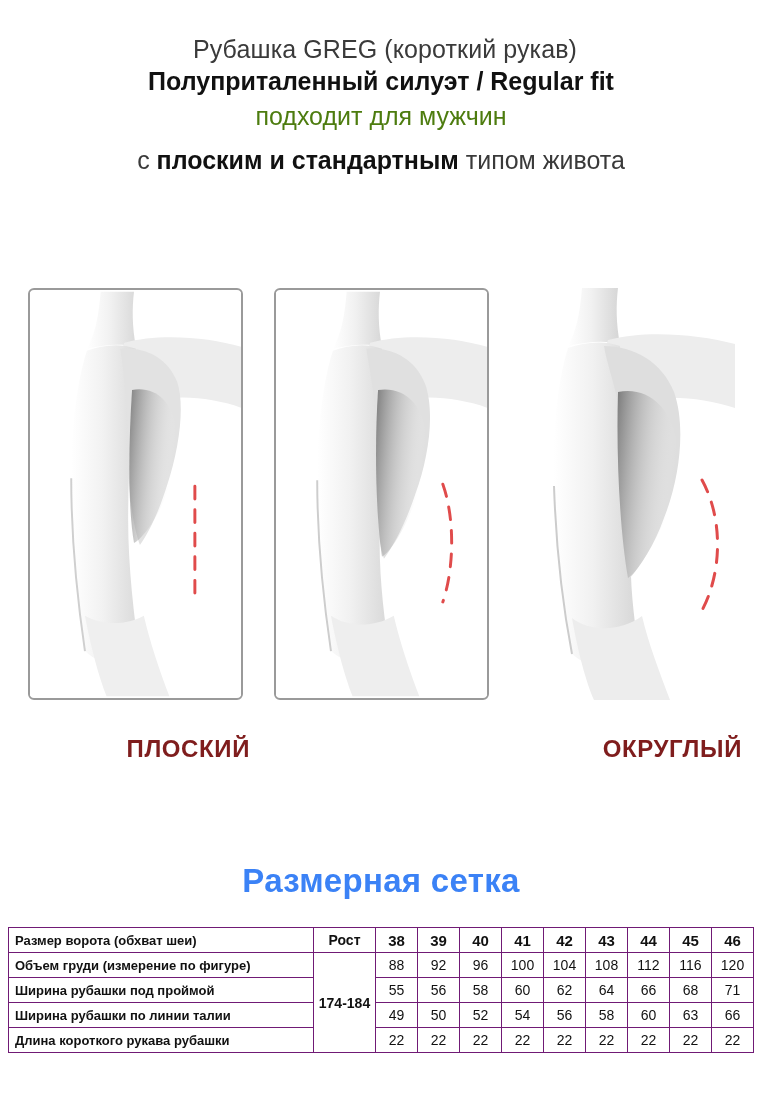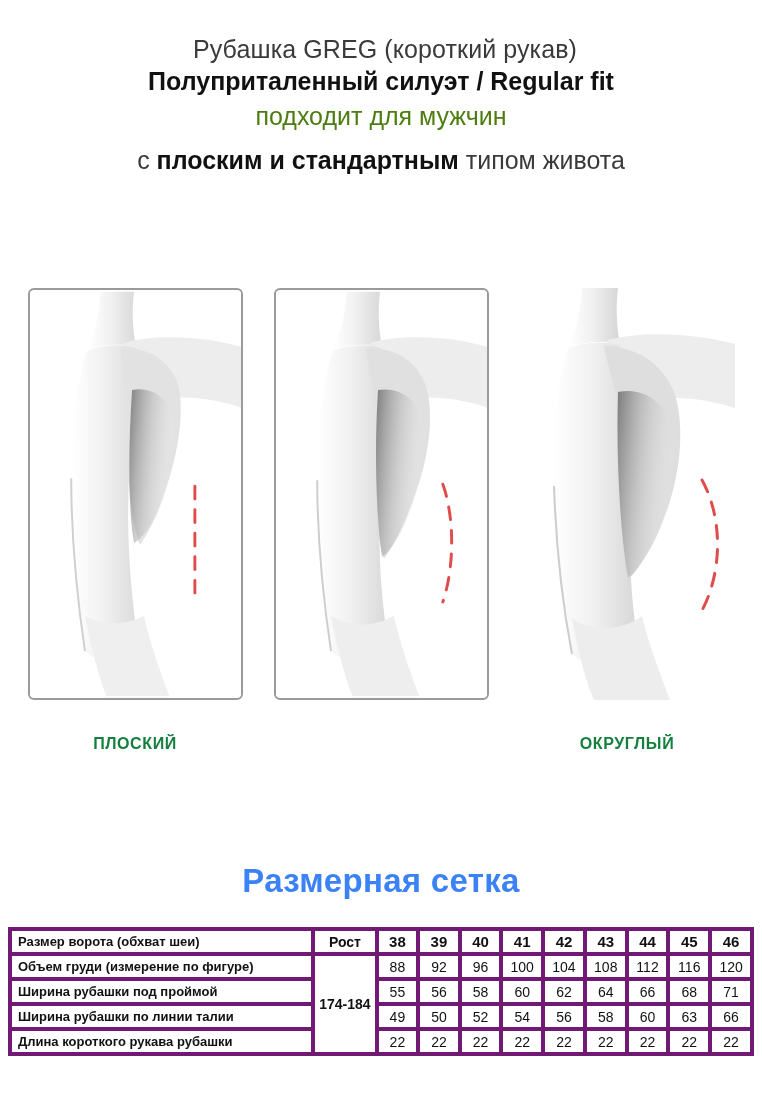--- a/index.html
+++ b/index.html
@@ -78,25 +78,25 @@
   .fig-labels {
     position: absolute;
     top: 735px;
     left: 0;
     width: 762px;
     height: 30px;
   }
   .fig-label {
     position: absolute;
     width: 230px;
-    text-align: center;
-    font-size: 16px;
+    text-align: right;
+    font-size: 24px;
     font-weight: bold;
     letter-spacing: 0.6px;
-    color: #15803d;
+    color: #7f1d1d;
   }
   .fig-label.l1 { left: 20px; }
   .fig-label.l2 { left: 266px; }
   .fig-label.l3 { left: 512px; }
 
   
   .grid-title {
     position: absolute;
     top: 862px;
     left: 0;
@@ -110,21 +110,21 @@
 
   table.size-table {
     position: absolute;
     top: 927px;
     left: 8px;
     width: 746px;
     border-collapse: collapse;
     font-size: 13px;
   }
   table.size-table td {
-    border: 4px solid #701a75;
+    border: 1px solid #701a75;
     height: 25px;
     padding: 0 4px;
     text-align: center;
     font-weight: bold;
     color: #111;
     white-space: nowrap;
   }
   table.size-table td.rowlabel {
     text-align: left;
     width: 305px;

